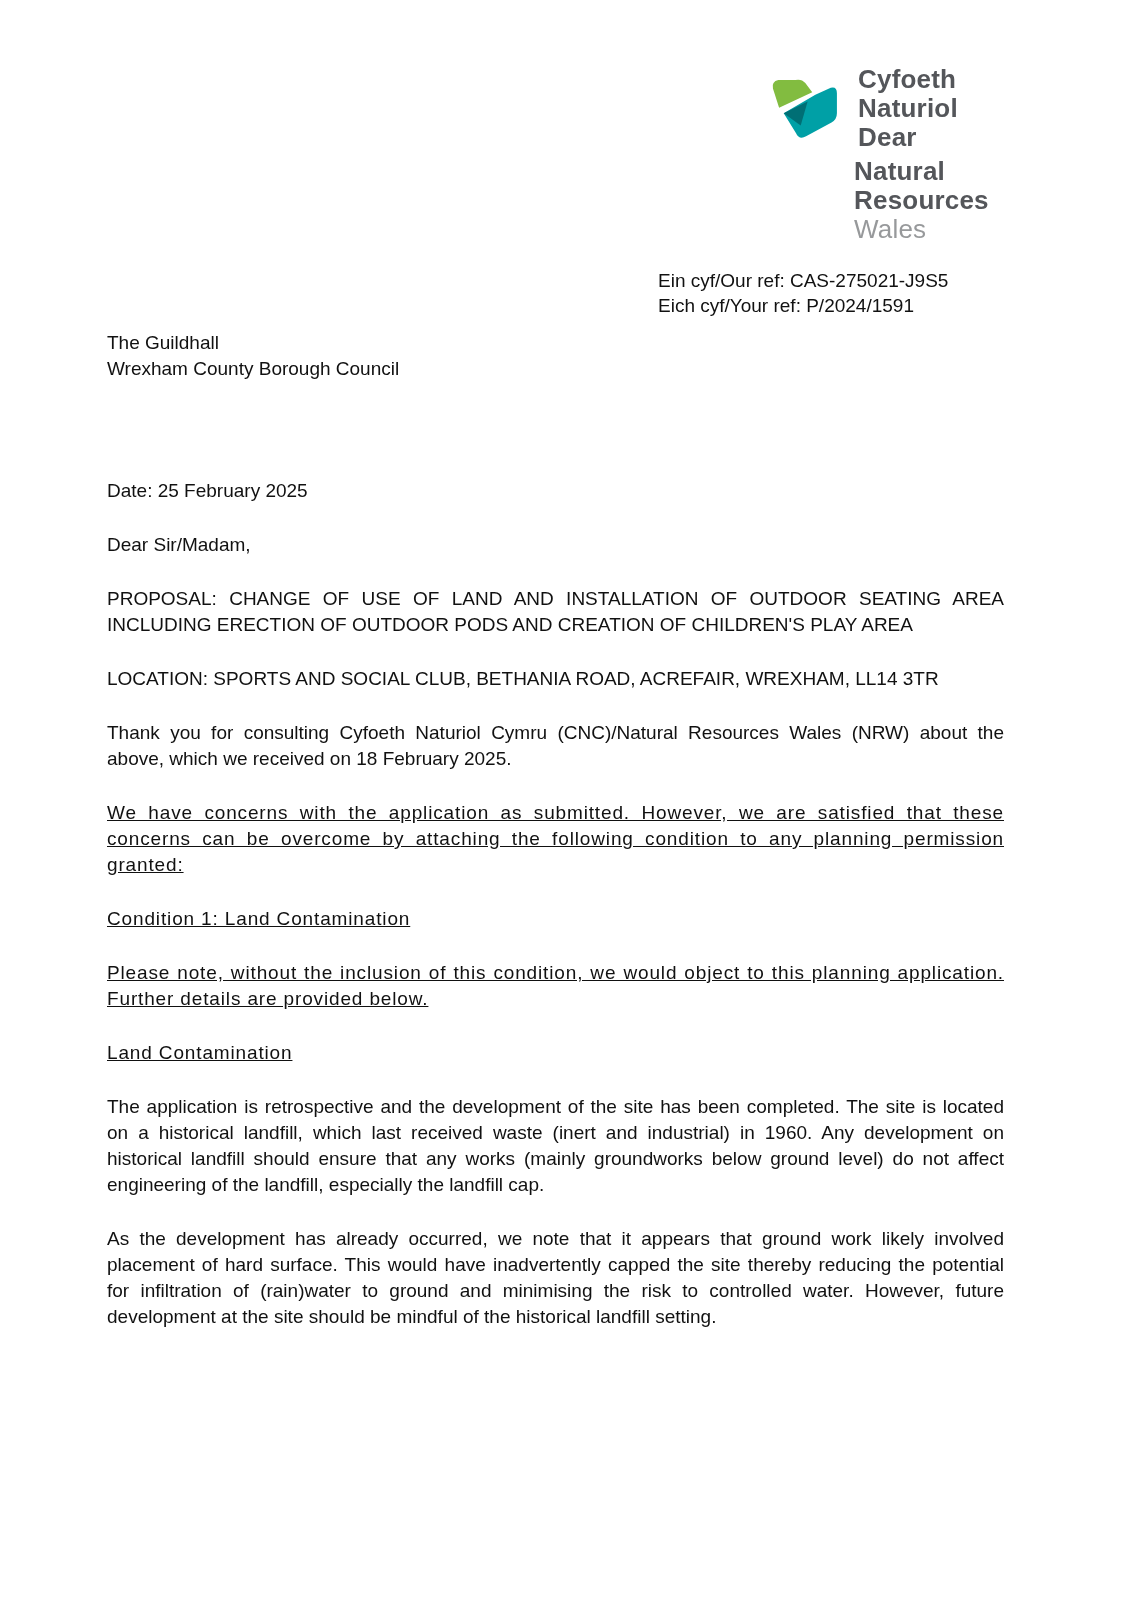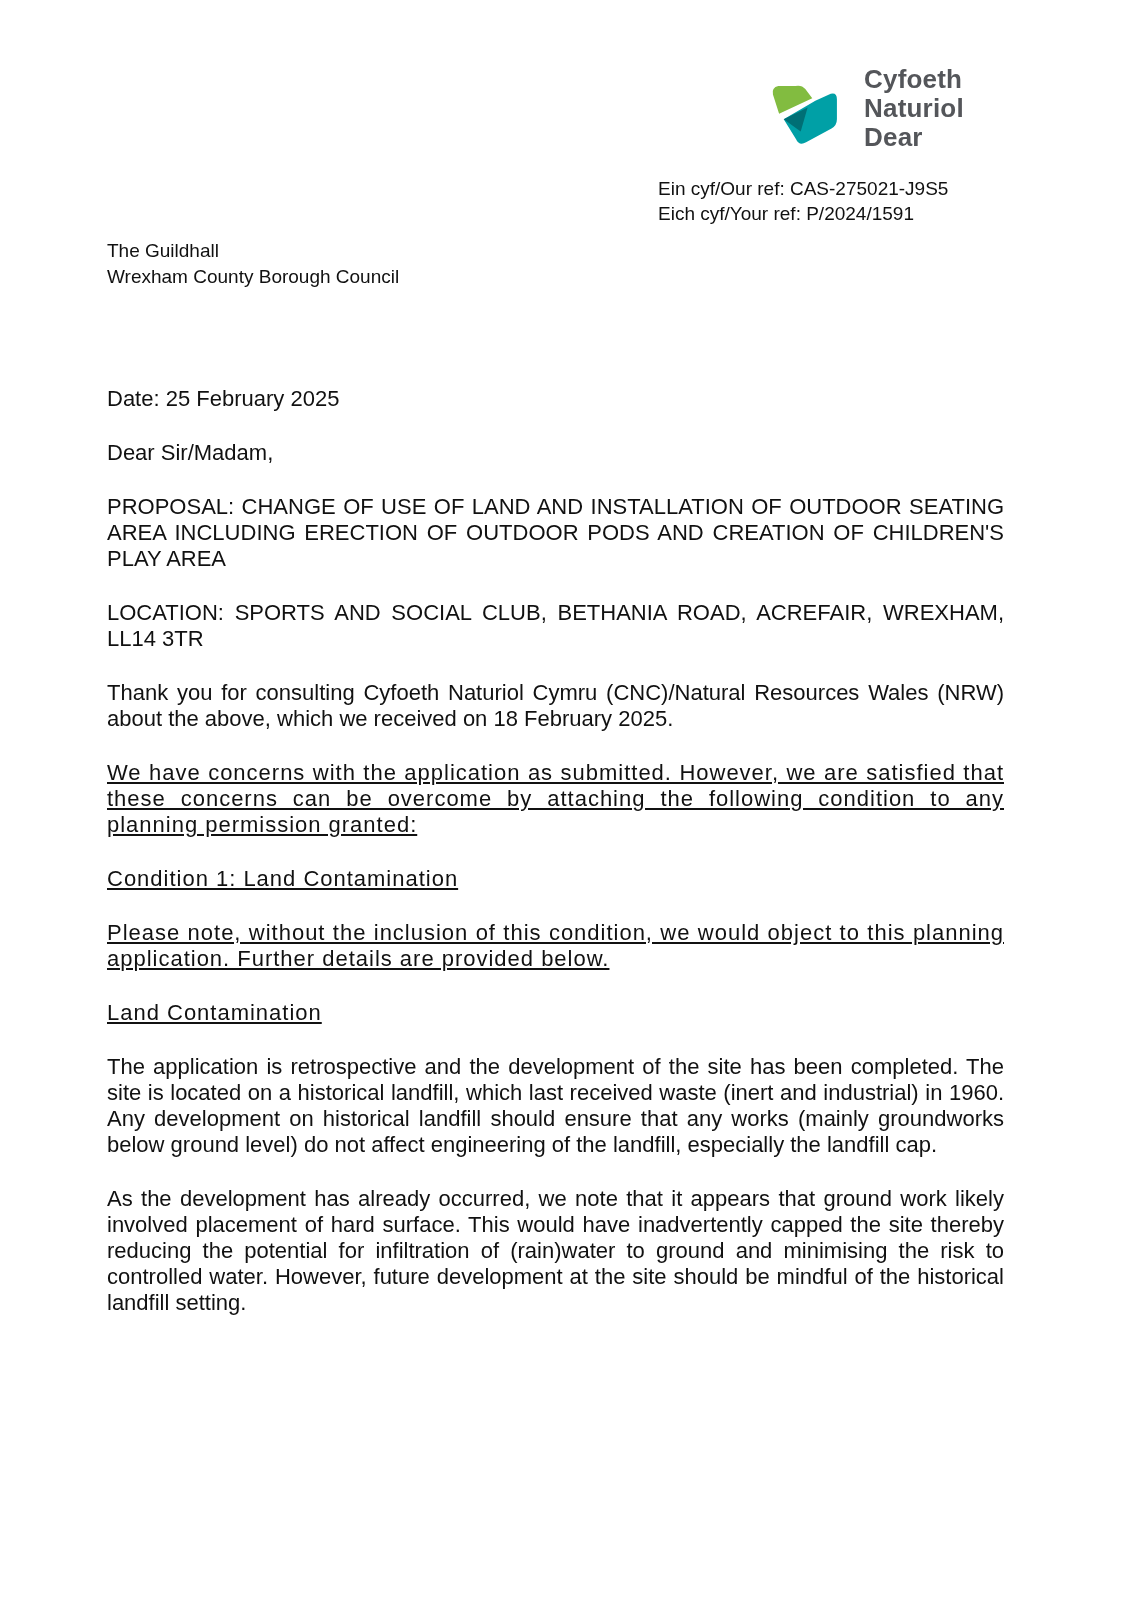--- a/index.html
+++ b/index.html
@@ -16,22 +16,22 @@
     overflow: hidden;
   }
 
   
   .logo-block {
     margin-left: auto;
     width: 238px;
   }
   .logo-top {
     display: flex;
-    align-items: flex-end;
-    gap: 24px;
+    align-items: center;
+    gap: 18px;
   }
   .logo-icon { flex: 0 0 auto; }
   .logo-welsh {
     font-weight: bold;
     font-size: 26px;
     line-height: 29px;
     color: #54565a;
     letter-spacing: 0.2px;
   }
   .logo-english {
@@ -62,21 +62,21 @@
   .recipient {
     margin-top: 12px;
     font-size: 19px;
     line-height: 26px;
   }
 
   
   .body-text { margin-top: 96px; }
   .body-text p {
     margin: 8px 0 28px 0;
-    font-size: 22px;
+    font-size: 19px;
     line-height: 26px;
   }
   p.justify { text-align: justify; }
   p.tracked { letter-spacing: 0.045em; text-decoration: underline; }
 </style>
 </head>
 <body>
 
 <div class="page">
 
@@ -89,20 +89,25 @@
             <path d="M64 28 L84 19 Q92 17 92 26 L92 52 Q92 60 85 64 L52 82 Q43 87 39 78 L23 52 Z" fill="#00a0a6"></path>
             <path d="M23 52 L54 37 45 68 Z" fill="#006f75"></path>
           </g>
         </svg>
       </span>
       <div class="logo-welsh">
         <div>Cyfoeth</div>
         <div>Naturiol</div>
         <div>Dear</div>
       </div>
+    </div>
+    <div class="logo-english">
+      <div>Natural</div>
+      <div>Resources</div>
+      <div class="light">Wales</div>
     </div>
   </div>
 
   <div class="refs">
     <div>Ein cyf/Our ref: CAS-275021-J9S5</div>
     <div>Eich cyf/Your ref: P/2024/1591</div>
   </div>
 
   <div class="recipient">
     <div>The Guildhall</div>

